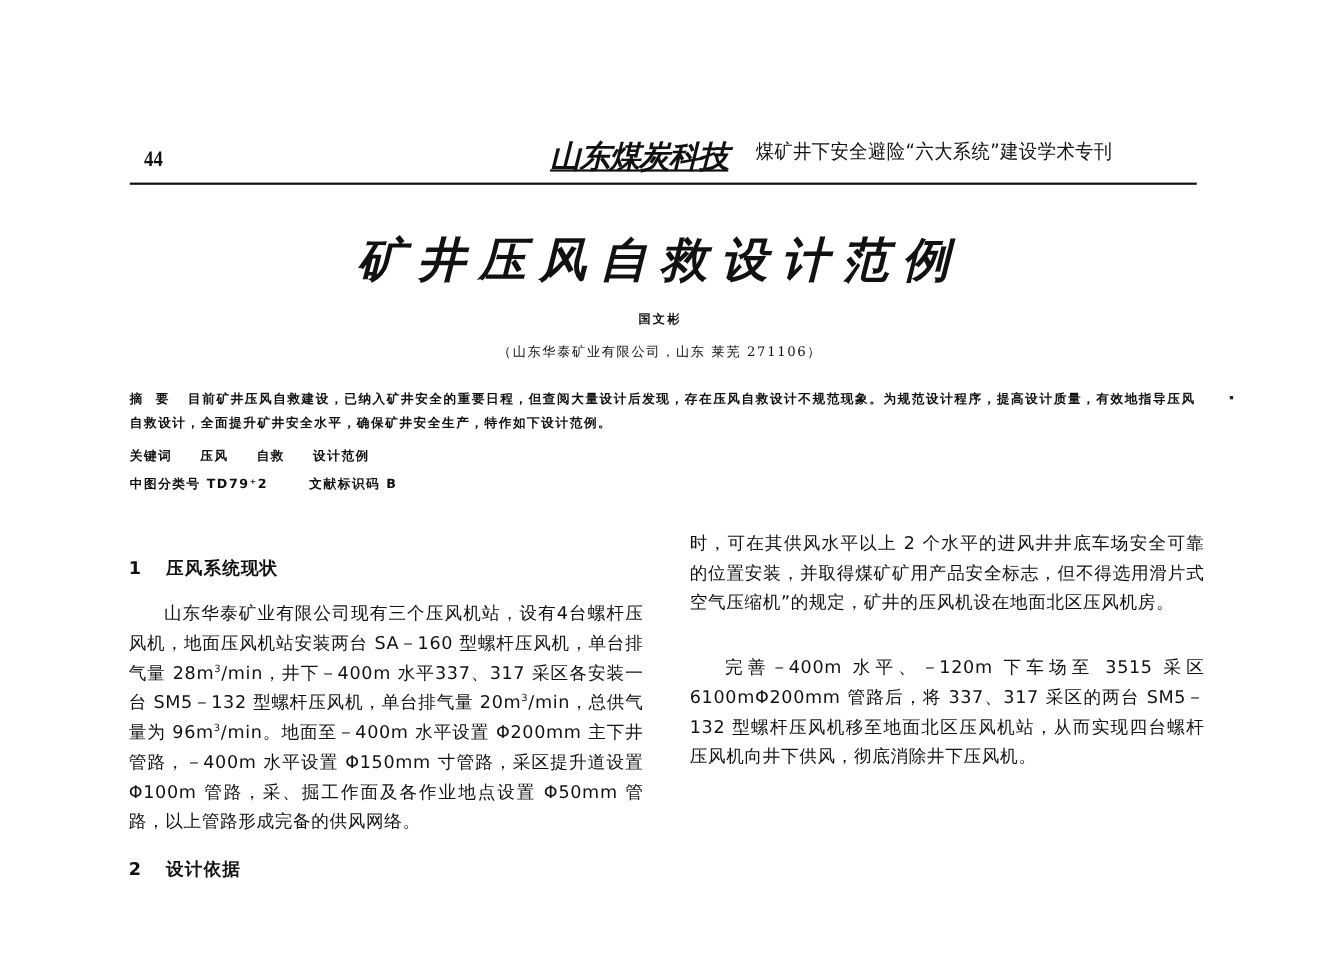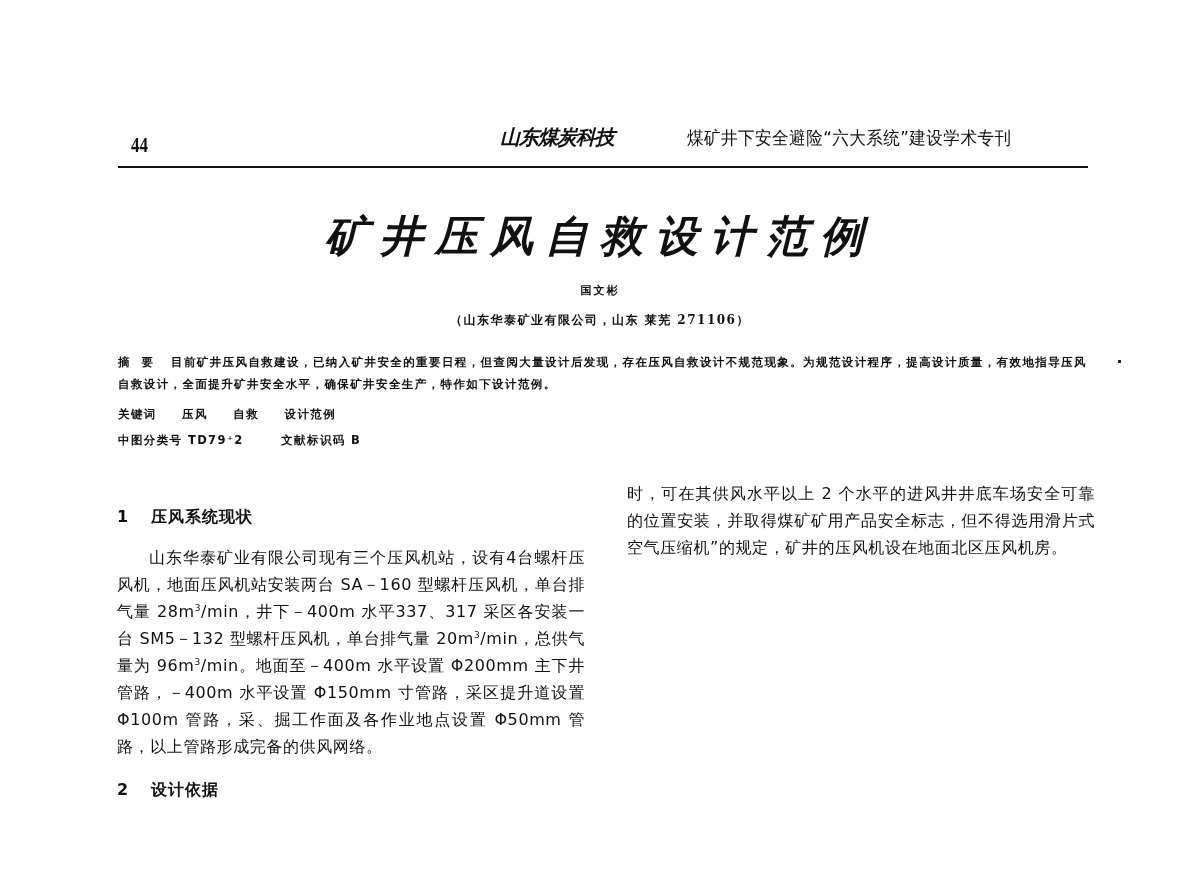--- a/index.html
+++ b/index.html
@@ -20,22 +20,23 @@
     
     .page-number {
       left: 131px; top: 134px;
       font-family: "Liberation Serif", serif;
       font-size: 20px; font-weight: bold;
       transform: scaleX(0.85); transform-origin: left top;
     }
     .journal-logo {
       left: 500px; top: 124px;
       font-family: "DejaVu Serif", serif;
-      font-size: 20px; font-weight: bold; font-style: italic;
+      font-size: 28px; font-weight: bold; font-style: italic;
       letter-spacing: -1px;
+      text-decoration: underline;
     }
     .journal-special {
       left: 687px; top: 126px;
       font-family: "DejaVu Sans", sans-serif;
       font-size: 18px;
       letter-spacing: 0.5px;
       transform: scaleX(0.92); transform-origin: left top;
     }
     .header-rule {
       left: 118px; top: 166px;
@@ -53,21 +54,21 @@
     }
     .author {
       left: 0; width: 1200px; top: 283px;
       text-align: center;
       font-size: 11px; font-weight: bold;
       letter-spacing: 2px;
     }
     .affiliation {
       left: 0; width: 1200px; top: 312px;
       text-align: center;
-      font-size: 12px; font-weight: bold;
+      font-size: 12px; font-weight: normal;
       letter-spacing: 1.5px;
     }
 
     
     .meta-line {
       left: 118px; width: 970px;
       font-family: "DejaVu Sans", sans-serif;
       font-size: 11.5px; font-weight: bold;
       line-height: 22px;
       letter-spacing: 1.4px;
@@ -144,13 +145,14 @@
   <div style="height:16px"></div>
   <div class="section-heading">
     <span class="num">2</span><span>设计依据</span>
   </div>
 </div>
 
 <div class="abs col col-right" style="top:480px;">
   <div class="noindent">时，可在其供风水平以上 2 个水平的进风井井底车场安全可靠的位置安装，并取得煤矿矿用产品安全标志，但不得选用滑片式空气压缩机”的规定，矿井的压风机设在地面北区压风机房。</div>
   <div style="height:18px"></div>
   <div style="height:14px"></div>
+  <div class="para">完善－400m 水平、－120m 下车场至 3515 采区6100mΦ200mm 管路后，将 337、317 采区的两台 SM5－132 型螺杆压风机移至地面北区压风机站，从而实现四台螺杆压风机向井下供风，彻底消除井下压风机。</div>
 </div>
 
 </body></html>

